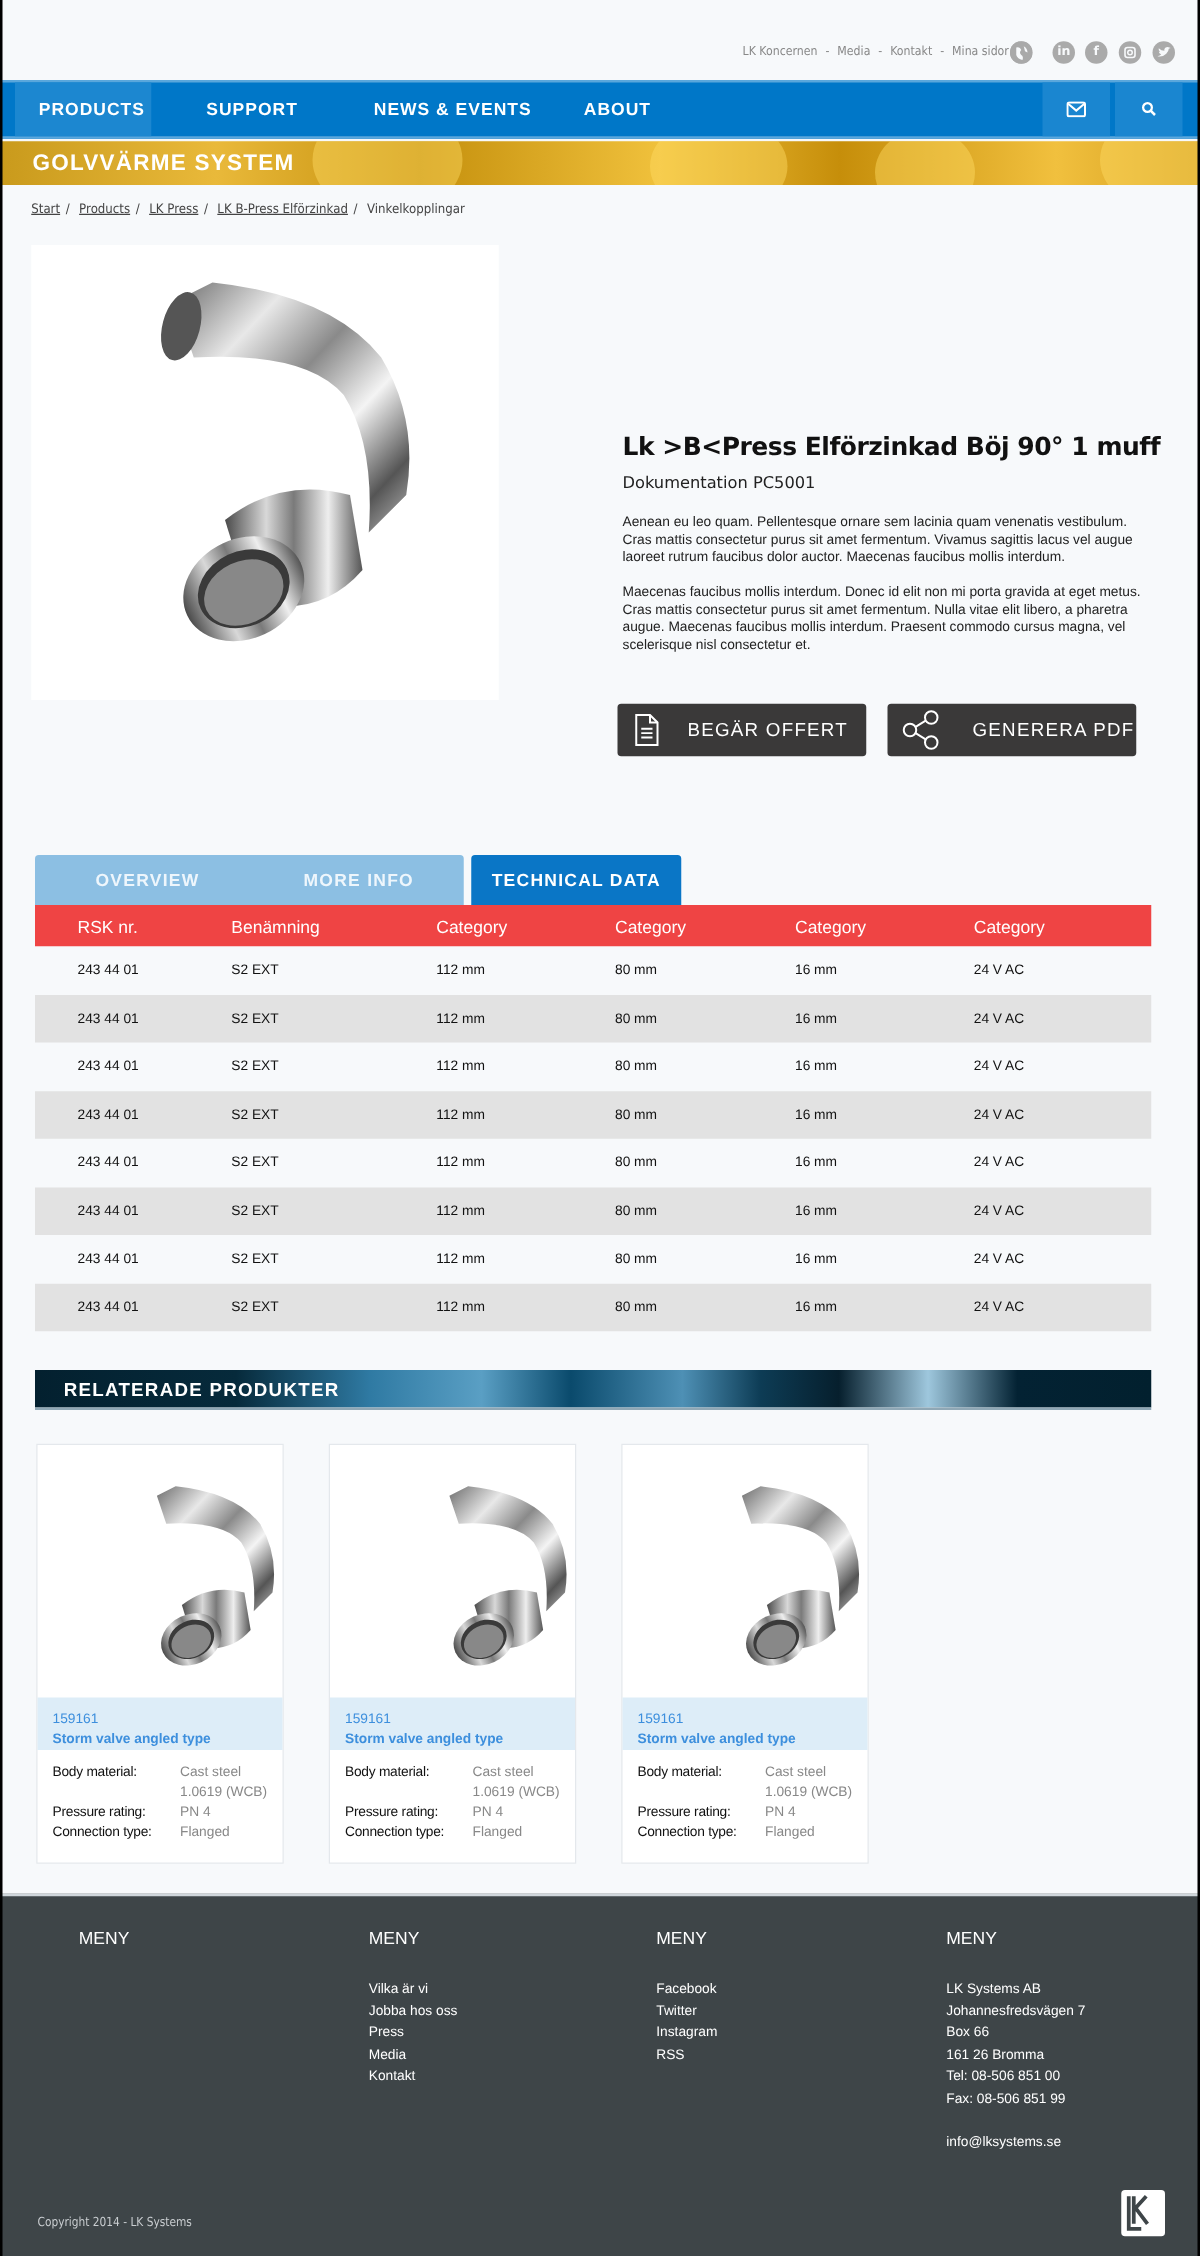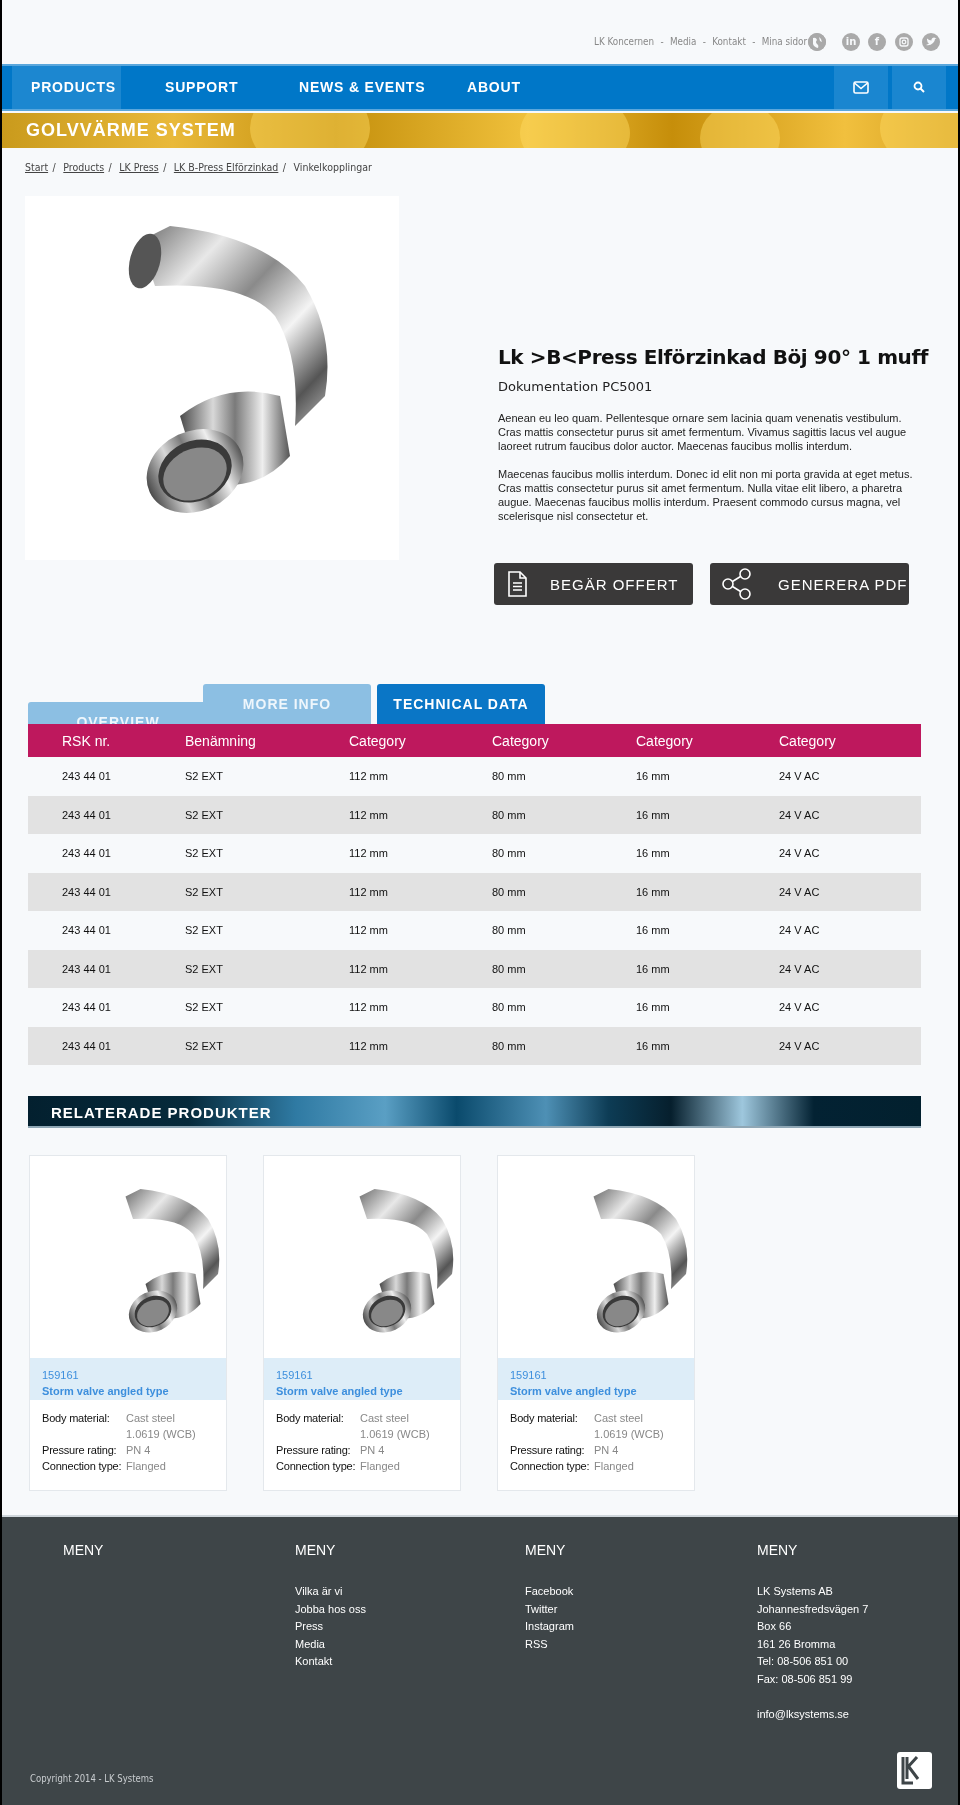--- a/index.html
+++ b/index.html
@@ -43,39 +43,39 @@
   .action-btn { position: absolute; top: 563px; width: 199px; height: 42px; background: #3a3939; border-radius: 3px; color: #fff; font-size: 15px; letter-spacing: 1px; display: flex; align-items: center; }
   .action-btn svg { margin-left: 10px; margin-right: 20px; }
 
   
   .tab { position: absolute; top: 684px; height: 40px; line-height: 40px; text-align: center; font-weight: bold; font-size: 14px; letter-spacing: 1px; color: #fff; border-radius: 3px 3px 0 0; }
   .tab.inactive { background: #8cbfe3; color: #eef6fc; }
   .tab.active { background: #0a76c6; }
 
   
   .table { position: absolute; left: 28px; top: 724px; width: 893px; }
-  .thead { height: 33px; background: #be185d; display: flex; align-items: center; color: #fff; font-size: 14px; }
+  .thead { height: 33px; background: #ef4444; display: flex; align-items: center; color: #fff; font-size: 14px; }
   .trow { height: 38.5px; display: flex; align-items: center; font-size: 11px; color: #111; }
   .trow.even { background: #e2e2e2; }
   .cell { position: absolute; }
   .row-wrap { position: relative; width: 100%; }
 
   
   .related { position: absolute; left: 28px; top: 1096px; width: 893px; height: 32px; background: linear-gradient(90deg, #03202f 0%, #062a3b 18%, #2f7aa3 30%, #5a9fc4 40%, #0a4a6c 48%, #4e90b5 58%, #0d3c55 65%, #061f2d 72%, #9ec7dd 80%, #032233 88%, #02202e 100%); overflow: hidden; border-bottom: 2px solid #8fa7b5; }
   .related-title { position: absolute; left: 23px; top: 8px; color: #fff; font-weight: bold; font-size: 15px; letter-spacing: 1px; }
 
   
   .card { position: absolute; top: 1155px; width: 198px; height: 336px; background: #fff; border: 1px solid #e4e8ec; }
   .card-img { width: 100%; height: 202px; position: relative; }
   .card-head { background: #ddedf8; height: 42px; padding: 11px 0 0 12px; color: #3d8fdd; font-size: 11px; }
   .card-head .nm { font-weight: bold; margin-top: 4px; }
   .card-body { padding: 12px 0 0 12px; font-size: 11px; position: relative; }
   .spec { position: relative; height: 16px; }
   .spec .lbl { position: absolute; left: 0; color: #111; letter-spacing: -0.2px; }
-  .spec .val { position: absolute; left: 84px; color: #888; }
+  .spec .val { position: absolute; left: 102px; color: #888; }
 
   
   .footer { position: absolute; left: 0; top: 1515px; width: 960px; height: 290px; background: #3e4548; border-top: 2px solid #cfd6db; }
   .f-col { position: absolute; top: 25px; color: #fff; }
   .f-col h4 { font-weight: normal; font-size: 14px; margin-bottom: 25px; }
   .f-col li { list-style: none; font-size: 11px; line-height: 17.5px; }
   .copyright { position: absolute; left: 30px; top: 256px; color: #c9cdd0; font-size: 10px; font-family: "DejaVu Sans", sans-serif; transform: scaleX(0.85); transform-origin: left; white-space: nowrap; }
   .f-logo { position: absolute; left: 897px; top: 235px; width: 35px; height: 37px; background: #fff; border-radius: 3px; }
 </style>
 </head>
@@ -195,21 +195,21 @@
 <div class="action-btn" style="left:710px;">
   <svg width="34" height="32" viewBox="0 0 34 32">
       <circle cx="8" cy="16" r="5" fill="none" stroke="#fff" stroke-width="1.6"></circle>
       <circle cx="25" cy="6" r="5" fill="none" stroke="#fff" stroke-width="1.6"></circle>
       <circle cx="25" cy="26" r="5" fill="none" stroke="#fff" stroke-width="1.6"></circle>
       <path d="M12.5 13.5 L20.5 8.5 M12.5 18.5 L20.5 23.5" stroke="#fff" stroke-width="1.6"></path>
     </svg>
   <span style="margin-left:4px;">GENERERA PDF</span>
 </div>
 
-<div class="tab inactive" style="left:28px; width:180px;margin-top:18px;">OVERVIEW</div>
+<div class="tab inactive" style="left:28px; width:180px;">OVERVIEW</div>
 <div class="tab inactive" style="left:203px; width:168px;">MORE INFO</div>
 <div class="tab active" style="left:377px; width:168px;">TECHNICAL DATA</div>
 
 <div class="table">
   <div class="thead row-wrap">
     <span class="cell" style="left:34px;">RSK nr.</span>
     <span class="cell" style="left:157px;">Benämning</span>
     <span class="cell" style="left:321px;">Category</span>
     <span class="cell" style="left:464px;">Category</span>
     <span class="cell" style="left:608px;">Category</span>

